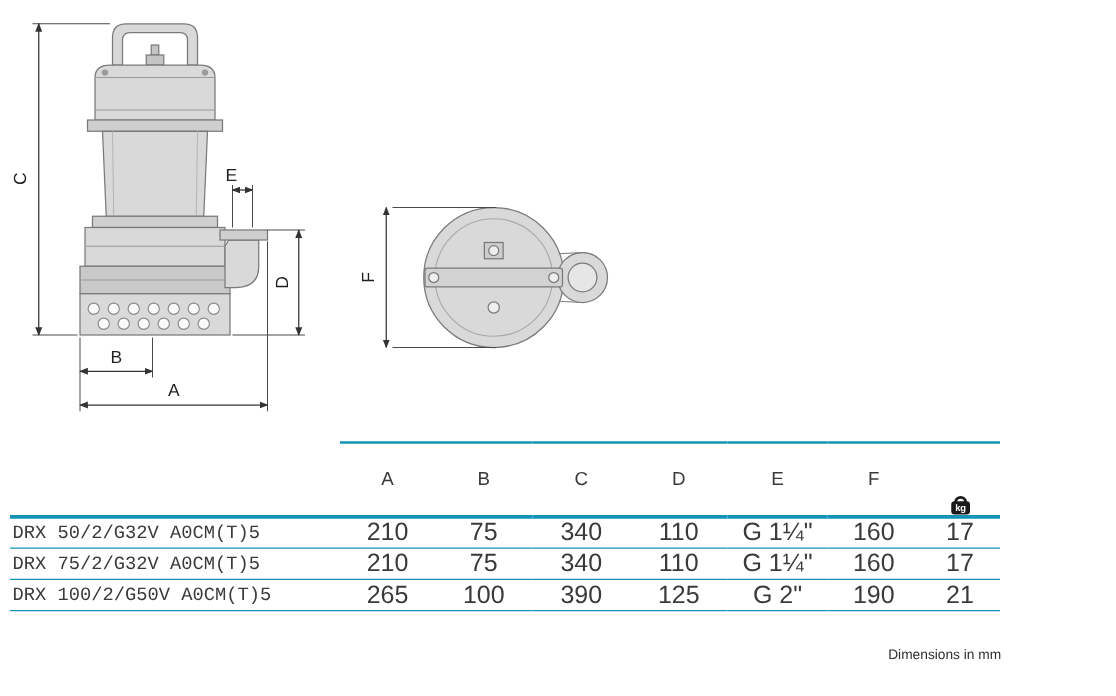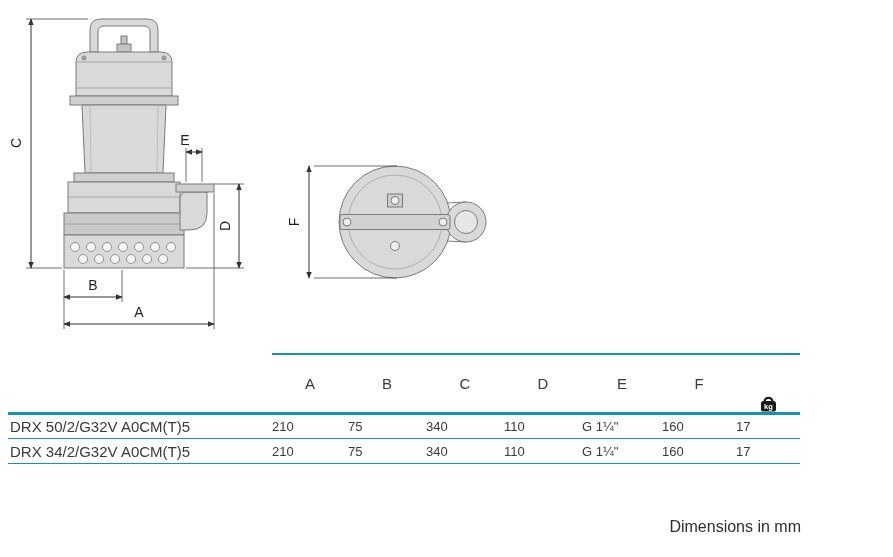--- a/index.html
+++ b/index.html
@@ -17,28 +17,28 @@
     position:absolute; left:8px; top:353px; width:792px;
     border-collapse:collapse; table-layout:fixed;
     font-size:15px; color:#3a3a3a;
   }
   .dim-table th {
     font-weight:normal; height:30px; vertical-align:middle; text-align:center;
     border-bottom:3px solid var(--accent,#1494b4);
   }
   .dim-table th:not(.model-col) { border-top:2px solid var(--accent,#1494b4); }
   .dim-table td {
-    height:25px; vertical-align:middle;
+    height:25px; text-align:center; vertical-align:middle;
     border-bottom:1px solid var(--accent,#1494b4);
-    font-size:13px;
-  }
-  .dim-table td.model { text-align:left; padding-left:2px; white-space:nowrap; font-size:15px; }
+    font-size:20px;
+  }
+  .dim-table td.model { text-align:left; padding-left:2px; white-space:nowrap; font-size:15px;font-family:Liberation Mono, monospace; }
   .kg-icon { display:inline-block; vertical-align:middle;margin-top:40px; }
   .kg-icon svg { display:block; }
-  .note { position:absolute; right:92px; top:518px; font-size:16px; color:#2e2e2e; }
+  .note { position:absolute; right:92px; top:518px; font-size:11px; color:#2e2e2e; }
 </style>
 </head>
 <body>
 
 <div class="page">
 
   <svg class="drawings" width="893" height="348" viewBox="0 0 893 348">
     <defs>
       <marker id="arr" viewBox="0 0 10 10" refX="9" refY="5" markerWidth="7" markerHeight="7" orient="auto-start-reverse">
         <path d="M0,1 L10,5 L0,9 Z" fill="#333"></path>
@@ -197,26 +197,36 @@
         <td class="model">DRX 50/2/G32V A0CM(T)5</td>
         <td>210</td>
         <td>75</td>
         <td>340</td>
         <td>110</td>
         <td>G 1¼"</td>
         <td>160</td>
         <td>17</td>
       </tr>
       <tr>
-        <td class="model">DRX 34/2/G32V A0CM(T)5</td>
+        <td class="model">DRX 75/2/G32V A0CM(T)5</td>
         <td>210</td>
         <td>75</td>
         <td>340</td>
         <td>110</td>
         <td>G 1¼"</td>
         <td>160</td>
         <td>17</td>
       </tr>
+      <tr>
+        <td class="model">DRX 100/2/G50V A0CM(T)5</td>
+        <td>265</td>
+        <td>100</td>
+        <td>390</td>
+        <td>125</td>
+        <td>G 2"</td>
+        <td>190</td>
+        <td>21</td>
+      </tr>
     </tbody>
   </table>
 
   <div class="note">Dimensions in mm</div>
 </div>
 
 </body></html>

